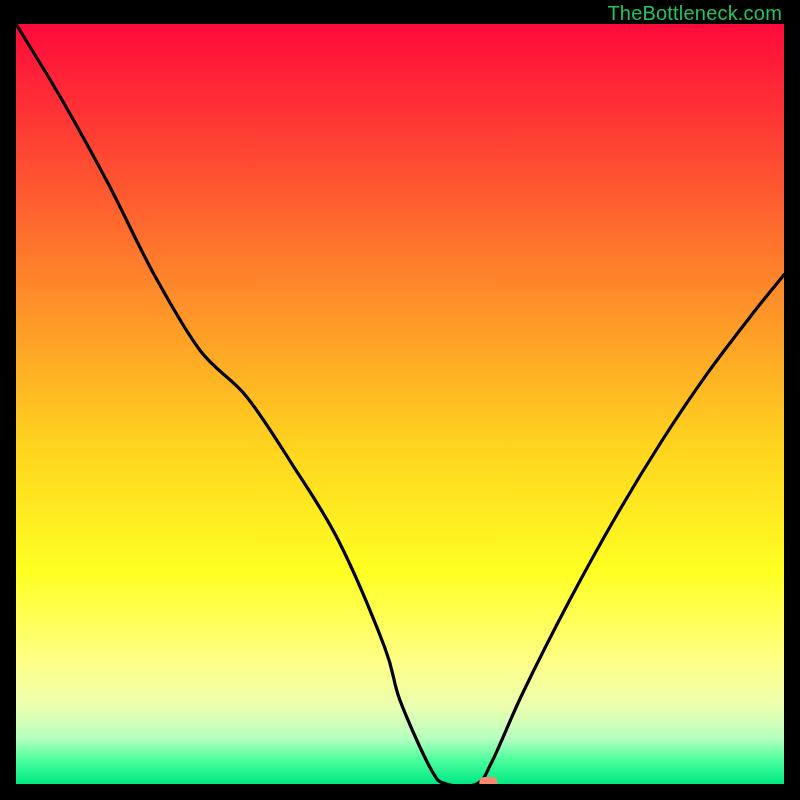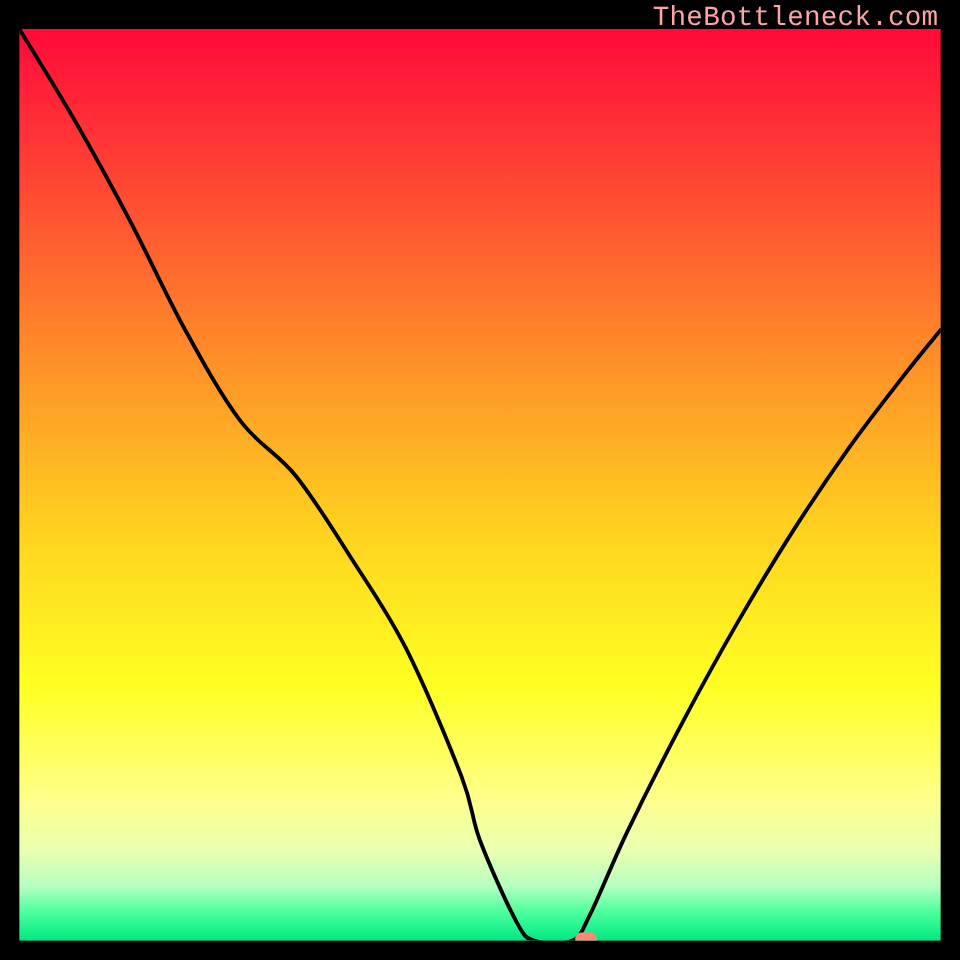--- a/index.html
+++ b/index.html
@@ -15,23 +15,23 @@
     left: 16px;
     top: 24px;
     width: 768px;
     height: 760px;
     background: #000;
   }
   .watermark {
     position: absolute;
     top: 2px;
     right: 18px;
-    font-family: Liberation Mono, monospace;
-    font-size: 23px;
-    color: #fca5a5;
+    font-family: Liberation Sans, sans-serif;
+    font-size: 20px;
+    color: #22c55e;
     letter-spacing: 0.2px;
   }
   svg {
     position: absolute;
     left: 0;
     top: 0;
   }
 </style>
 </head>
 <body>

